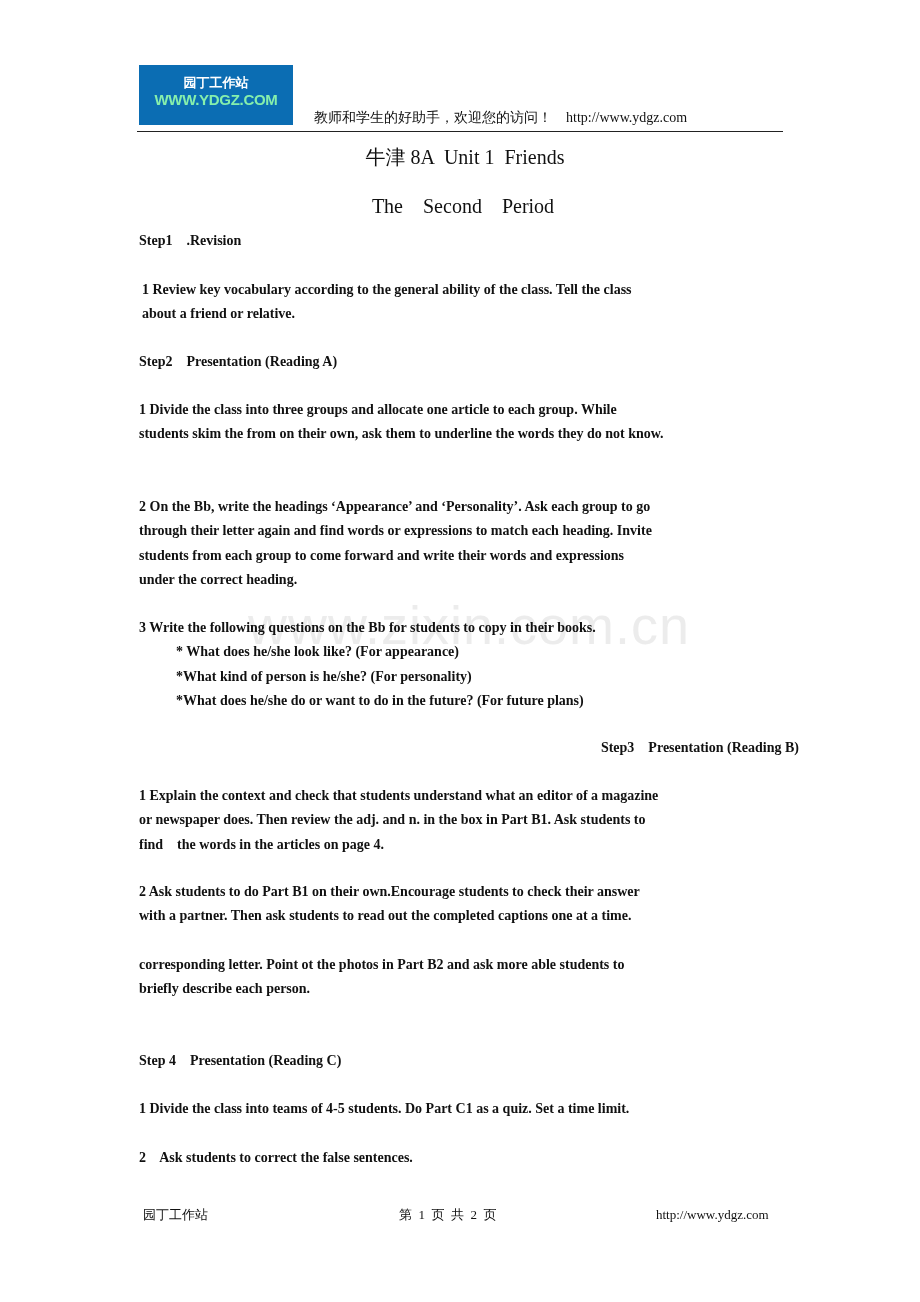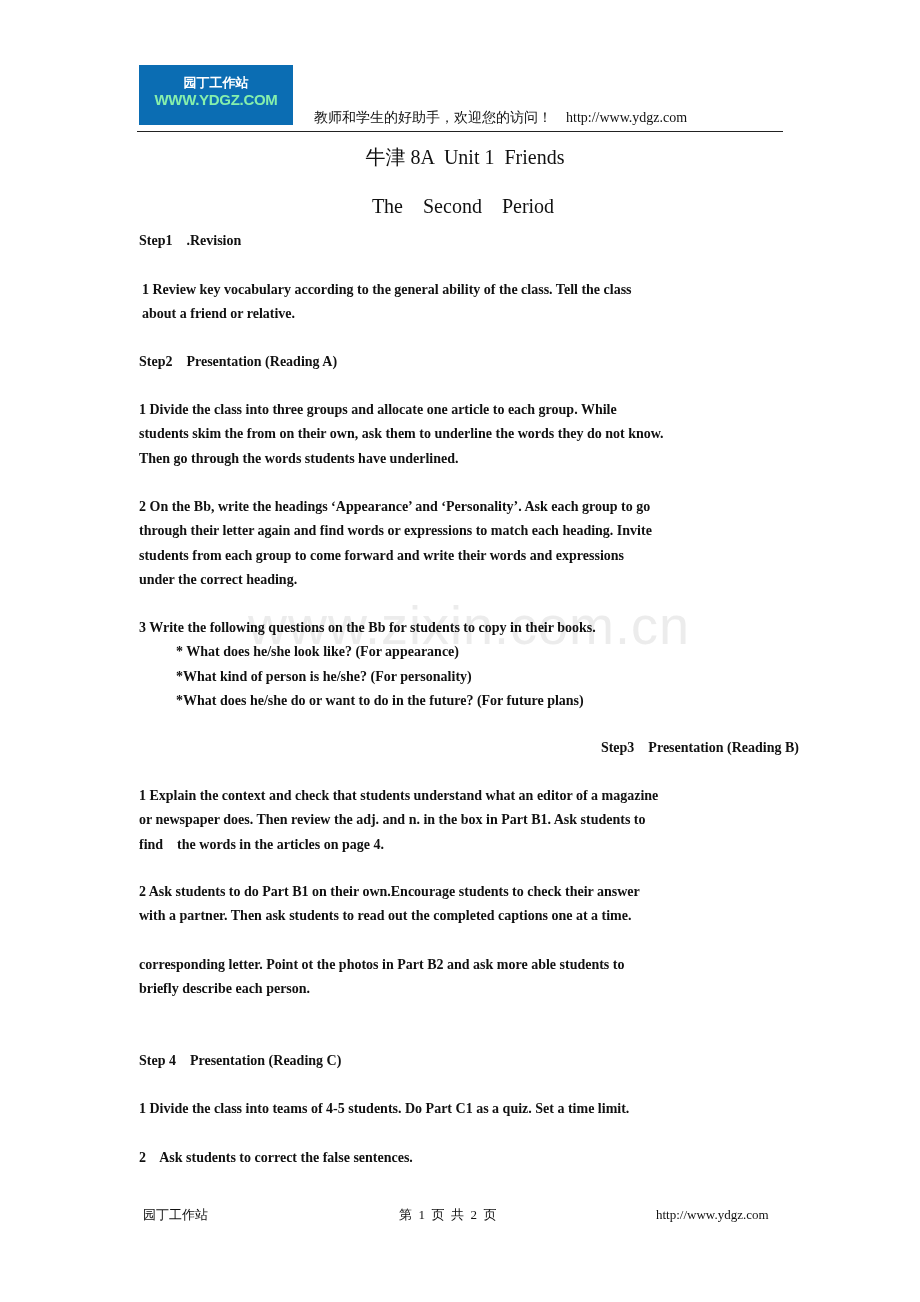--- a/index.html
+++ b/index.html
@@ -136,21 +136,20 @@
     <span class="line">about a friend or relative.</span>
   </div>
 
   <div class="para" style="top:350px;">
     <span class="line">Step2    Presentation (Reading A)</span>
   </div>
 
   <div class="para" style="top:398px;">
     <span class="line">1 Divide the class into three groups and allocate one article to each group. While</span>
     <span class="line">students skim the from on their own, ask them to underline the words they do not know.</span>
-    <span class="line">Then go through the words students have underlined.</span>
   </div>
 
   <div class="para" style="top:495px;">
     <span class="line">2 On the Bb, write the headings ‘Appearance’ and ‘Personality’. Ask each group to go</span>
     <span class="line">through their letter again and find words or expressions to match each heading. Invite</span>
     <span class="line">students from each group to come forward and write their words and expressions</span>
     <span class="line">under the correct heading.</span>
   </div>
 
   <div class="para" style="top:616px;">

